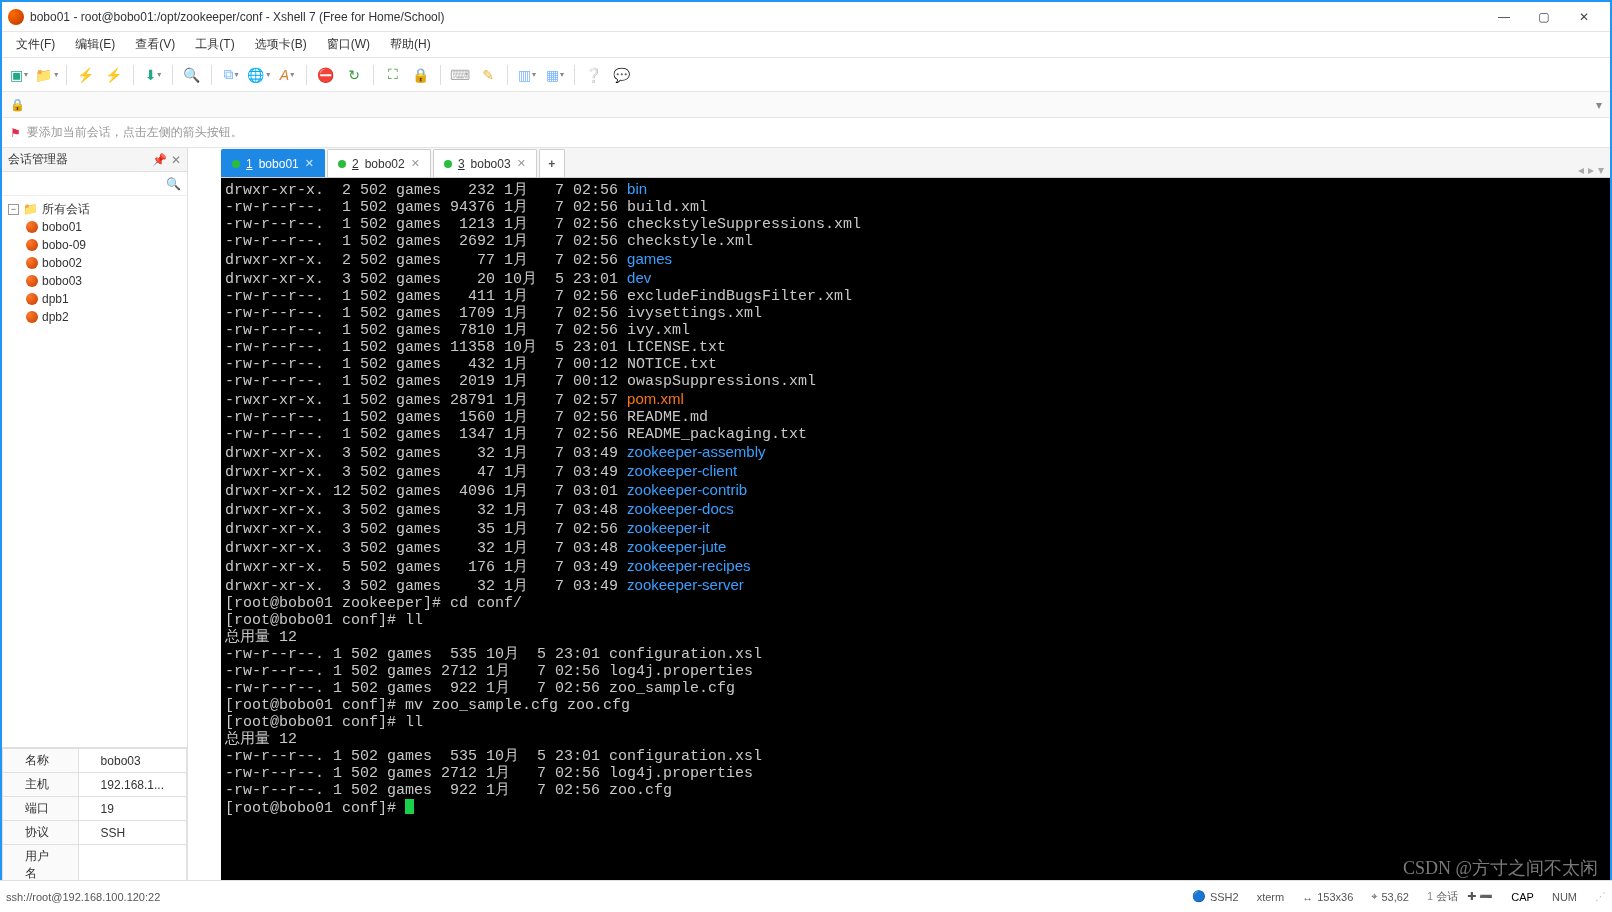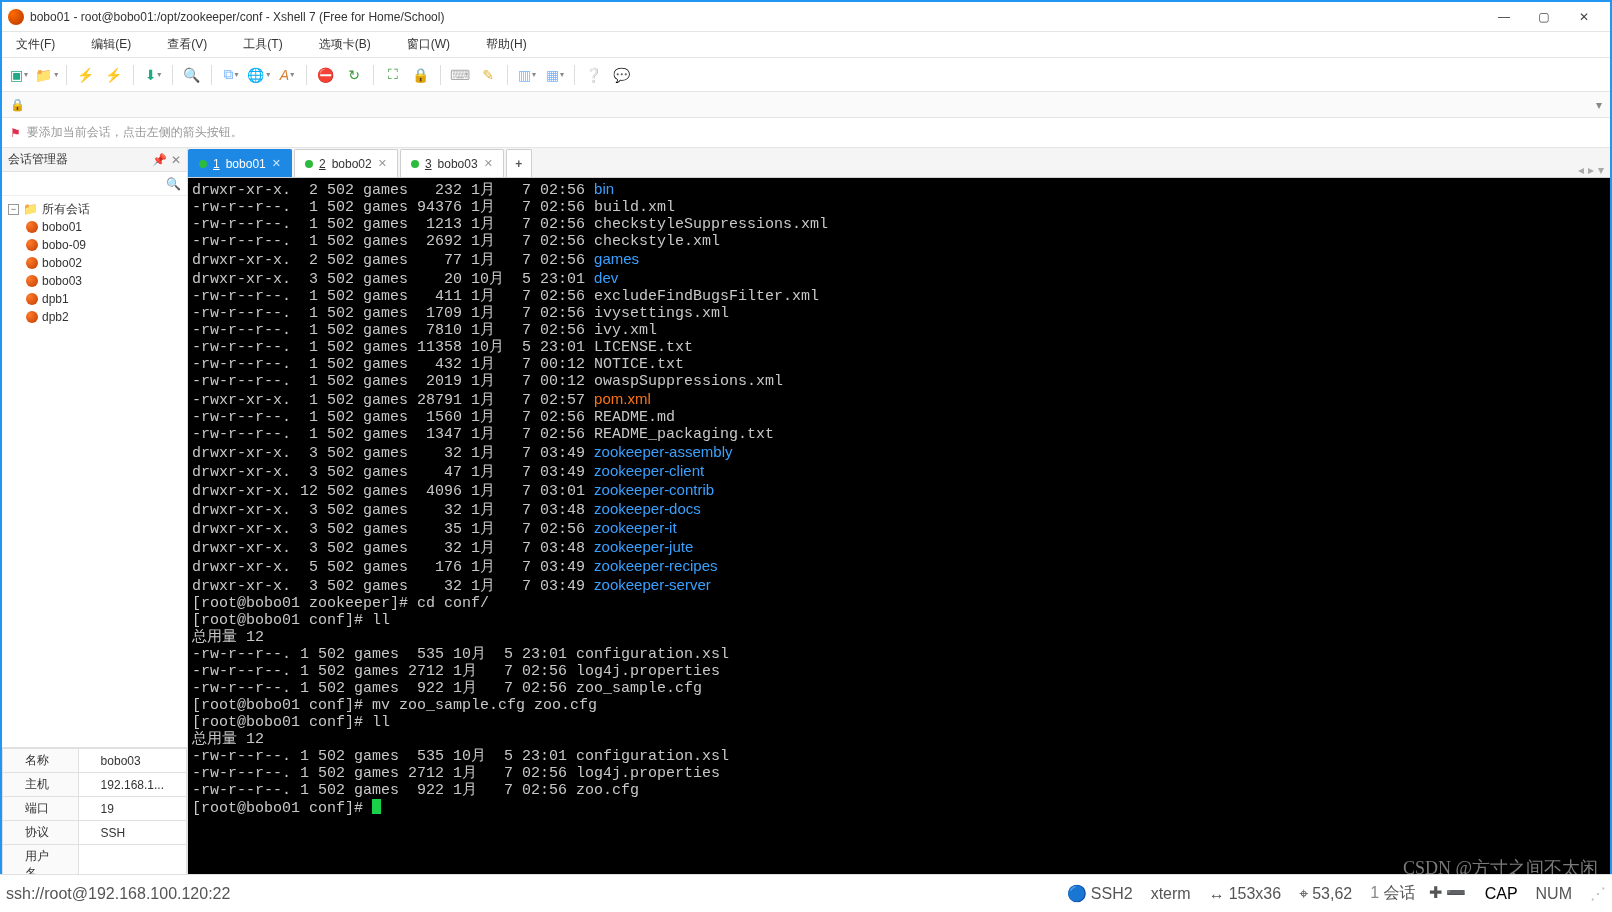--- a/index.html
+++ b/index.html
@@ -1,32 +1,32 @@
 <!DOCTYPE html>
 <html><head>
 <meta charset="utf-8">
 <style>
 * { margin:0; padding:0; box-sizing:border-box; font-family:"Microsoft YaHei",Tahoma,Arial,sans-serif; }
 body { background:#fff; font-size:12px; color:#333; overflow:hidden; width:1612px; height:912px; border:2px solid #2196f3; display:flex; flex-direction:column;}
 .titlebar { height:30px; background:#fff; display:flex; align-items:center; padding:12px 6px; border-bottom:1px solid #e5e5e5;}
 .titlebar .app-icon { width:16px; height:16px; background:radial-gradient(circle at 30% 30%, #ff6a00, #b53600); border-radius:50%; margin-right:6px;}
 .titlebar .title { flex:1; color:#333;}
 .titlebar .winbtn { width:40px; height:26px; display:flex; align-items:center; justify-content:center; color:#444;}
-.menubar { height:26px; display:flex; align-items:center; padding:0 6px; gap:20px; border-bottom:1px solid #e5e5e5;}
+.menubar { height:26px; display:flex; align-items:center; padding:0 6px; gap:4px; border-bottom:1px solid #e5e5e5;}
 .menubar .mitem { padding:3px 8px;}
 .toolbar { height:34px; display:flex; align-items:center; padding:0 8px; gap:10px; border-bottom:1px solid #e5e5e5;}
 .toolbar .tb { width:18px; height:18px; display:flex; align-items:center; justify-content:center; font-size:14px; color:#555;}
 .toolbar .sep { width:1px; height:20px; background:#ddd;}
 .toolbar .drop::after { content:"▾"; font-size:8px; margin-left:1px; color:#888;}
 .addrbar { height:26px; display:flex; align-items:center; padding:0 8px; border-bottom:1px solid #e5e5e5; background:#fafafa;}
 .addrbar .lock { color:#e0a030; margin-right:4px;}
 .addrbar .chev { margin-left:auto; color:#888;}
 .hintbar { height:30px; display:flex; align-items:center; padding:0 8px; color:#999; border-bottom:1px solid #e5e5e5;}
 .hintbar .flag{ color:#e03050; margin-right:6px;}
-.workarea { flex:1; display:flex; min-height:0;}
+.workarea { flex:1; display:flex; min-height:0;gap:33px;}
 .sidebar { width:186px; border-right:1px solid #e0e0e0; display:flex; flex-direction:column; background:#fff;}
 .panel-hdr { height:24px; display:flex; align-items:center; padding:0 6px; background:#f5f5f5; border-bottom:1px solid #e0e0e0;}
 .panel-hdr .sp{ margin-left:auto; display:flex; gap:4px; color:#888;}
 .panel-hdr .sp span{ cursor:pointer;}
 .searchrow{ height:24px; display:flex; align-items:center; justify-content:flex-end; padding:0 6px; border-bottom:1px solid #eee; color:#aaa;}
 .tree { flex:1; overflow:auto; padding:4px 4px;}
 .tree .node{ display:flex; align-items:center; height:18px; padding-left:2px;}
 .tree .node .twisty{ width:11px; height:11px; border:1px solid #999; font-size:9px; line-height:9px; text-align:center; margin-right:4px; color:#555;}
 .tree .node .fld{ color:#e6b752; margin-right:4px;}
 .tree .leaf{ display:flex; align-items:center; height:18px; padding-left:20px;}
@@ -44,21 +44,21 @@
 .tab .x{ color:#999; font-size:11px;}
 .tab.active .x{ color:#cde6ff;}
 .tab.add{ width:26px; justify-content:center; font-weight:bold; color:#555;}
 .tabs .navr{ margin-left:auto; display:flex; gap:4px; padding:0 6px; color:#aaa;}
 .term { flex:1; background:#000; color:#c8c8c8; font-family:Consolas,"Courier New",monospace; font-size:15px; line-height:17px; padding:2px 4px; overflow:hidden; white-space:pre;}
 .term .dir{ color:#3aa0ff;}
 .term .exe{ color:#f97316;}
 .term .cursor{ display:inline-block; width:9px; height:15px; background:#19d24a; vertical-align:-2px; animation:bl 1s step-end infinite;}
 @keyframes bl{50%{opacity:0;}}
 .term-wrap{ position:relative; flex:1; overflow:hidden; }
-.statusbar { position:absolute; left:0; right:0; bottom:0; height:38px; background:#fff; border-top:1px solid #e0e0e0; display:flex; align-items:center; padding:0 6px; color:#555; font-size:16px; gap:30px;}
+.statusbar { position:absolute; left:0; right:0; bottom:0; height:32px; background:#fff; border-top:1px solid #e0e0e0; display:flex; align-items:center; padding:0 6px; color:#555; font-size:11px; gap:30px;}
 .statusbar .l{ flex:1;}
 .statusbar .r{ display:flex; gap:18px; align-items:center;}
 .statusbar .ind{ display:flex; align-items:center; gap:4px;}
 .watermark{ position:absolute; right:14px; bottom:32px; color:#bbb; font-size:18px; font-family:"Microsoft YaHei"; opacity:0.65; pointer-events:none;}
 </style>
 </head>
 <body>
 
 <div class="titlebar">
   <div class="app-icon"></div>

